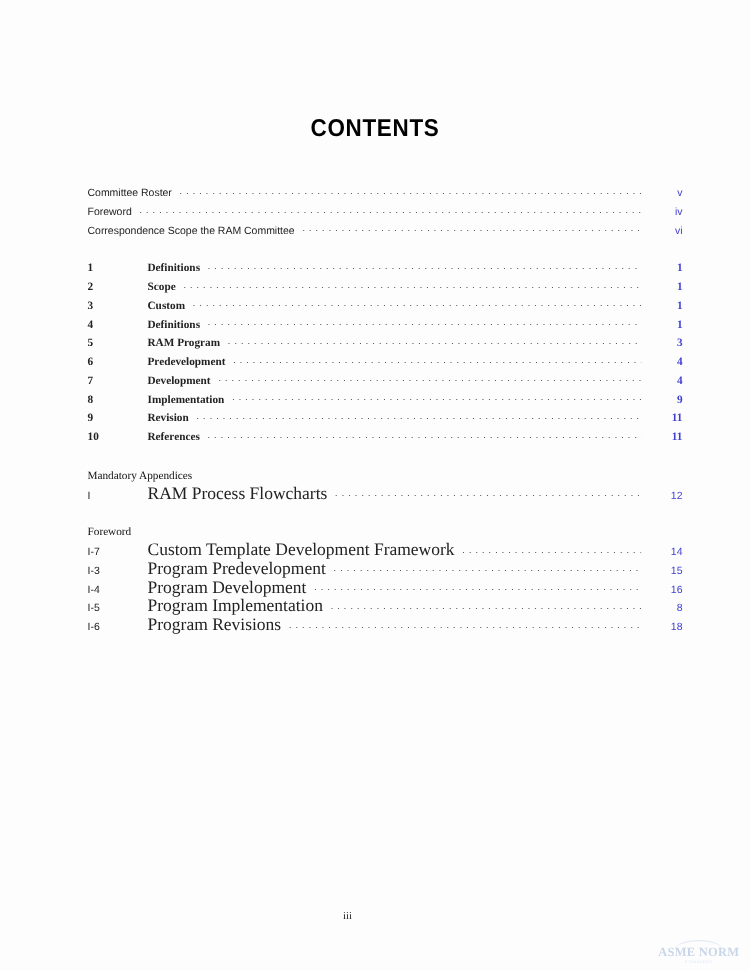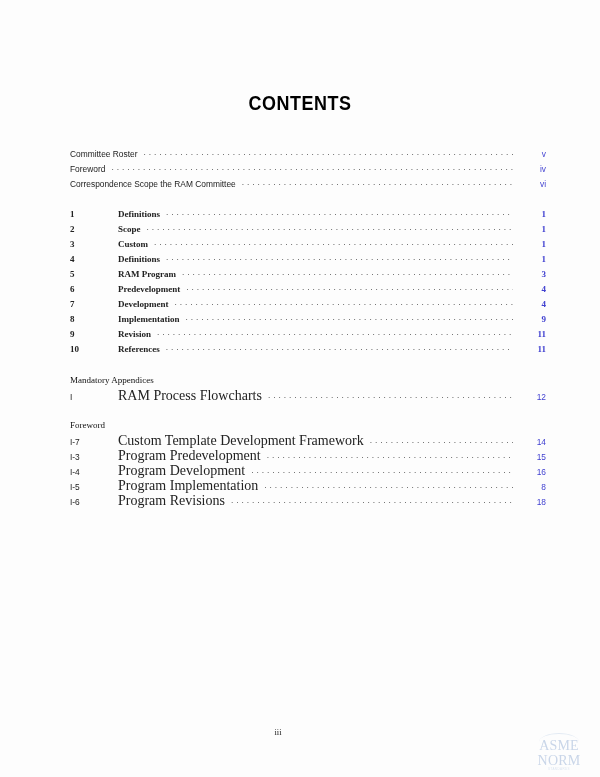--- a/index.html
+++ b/index.html
@@ -145,24 +145,25 @@
   .watermark {
     position: absolute;
     right: 8px;
     bottom: 5px;
     width: 66px;
     text-align: center;
     opacity: 0.55;
   }
   .wm-main {
     font-family: "Liberation Serif", serif;
-    font-size: 14px;
+    font-size: 10px;
     letter-spacing: 0.2px;
     color: #9fb6d8;
     line-height: 1.05;
+    font-weight: bold;
   }
   .wm-sub {
     font-family: "Liberation Sans", sans-serif;
     font-size: 3px;
     letter-spacing: 0.4px;
     color: #c2d2e6;
     line-height: 1.2;
   }
   .wm-arc {
     width: 40px;

